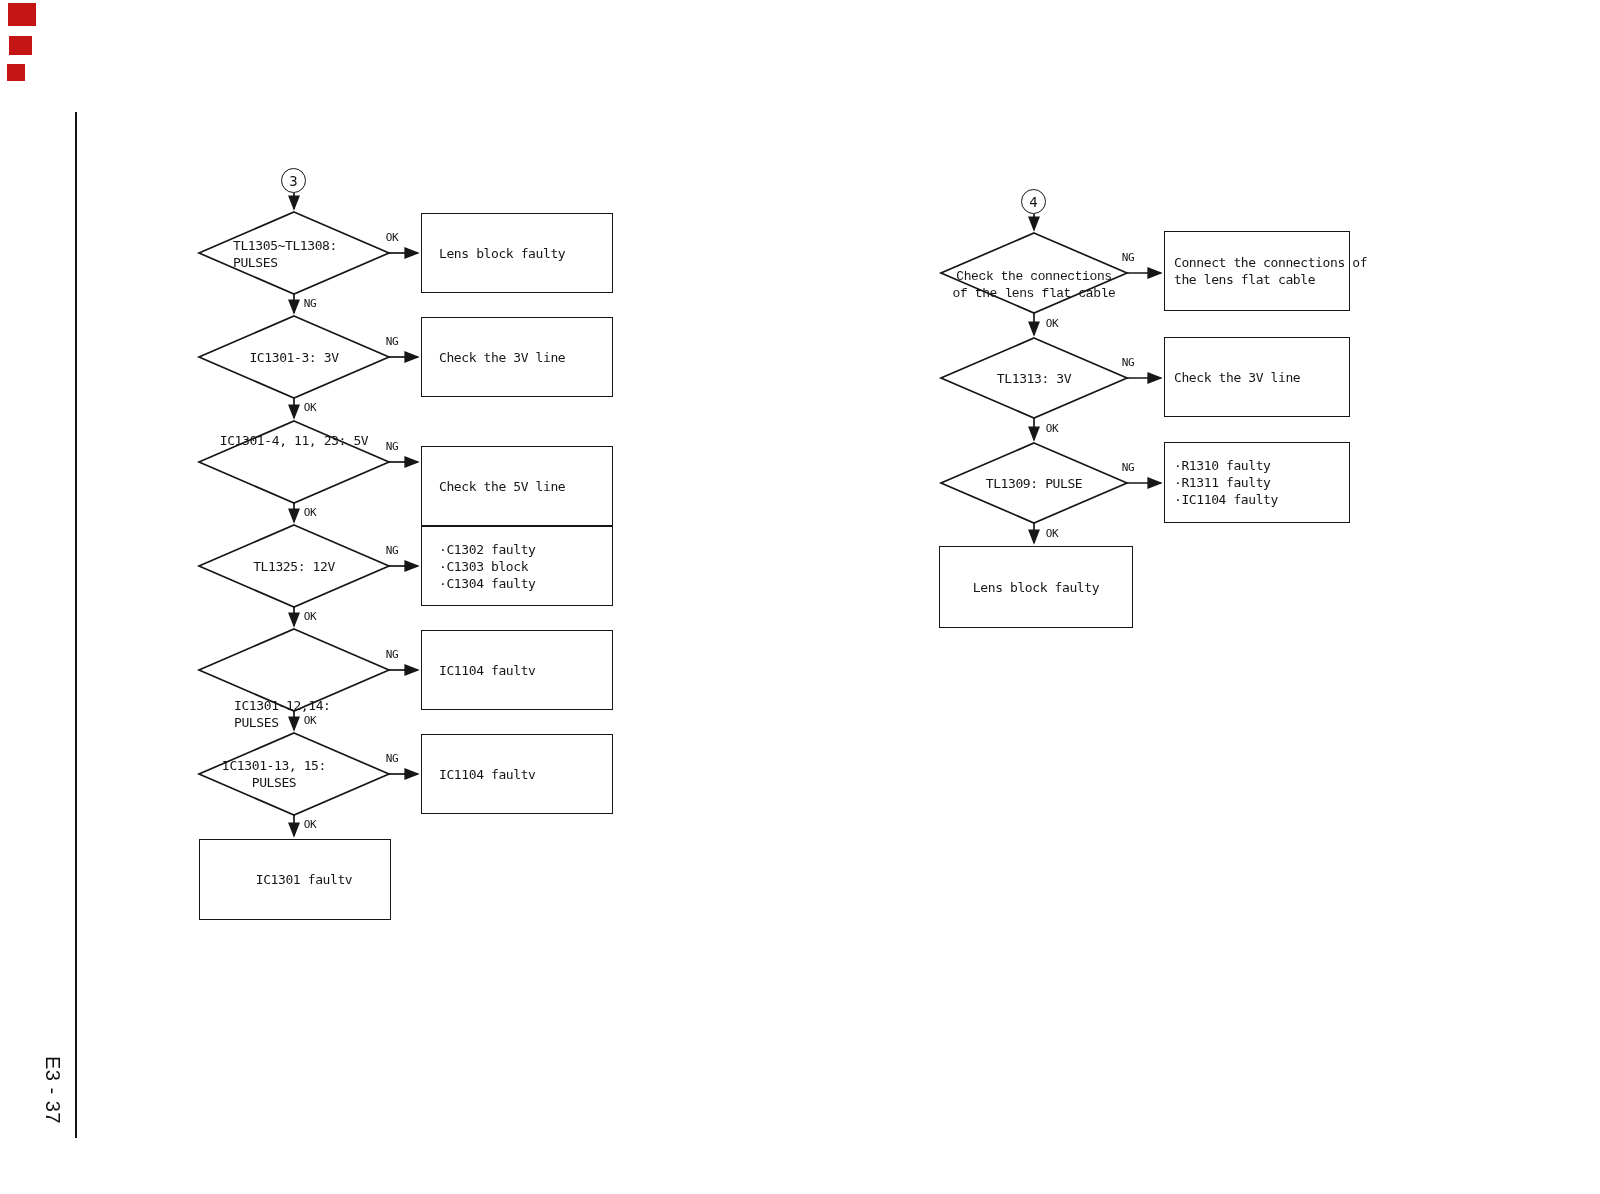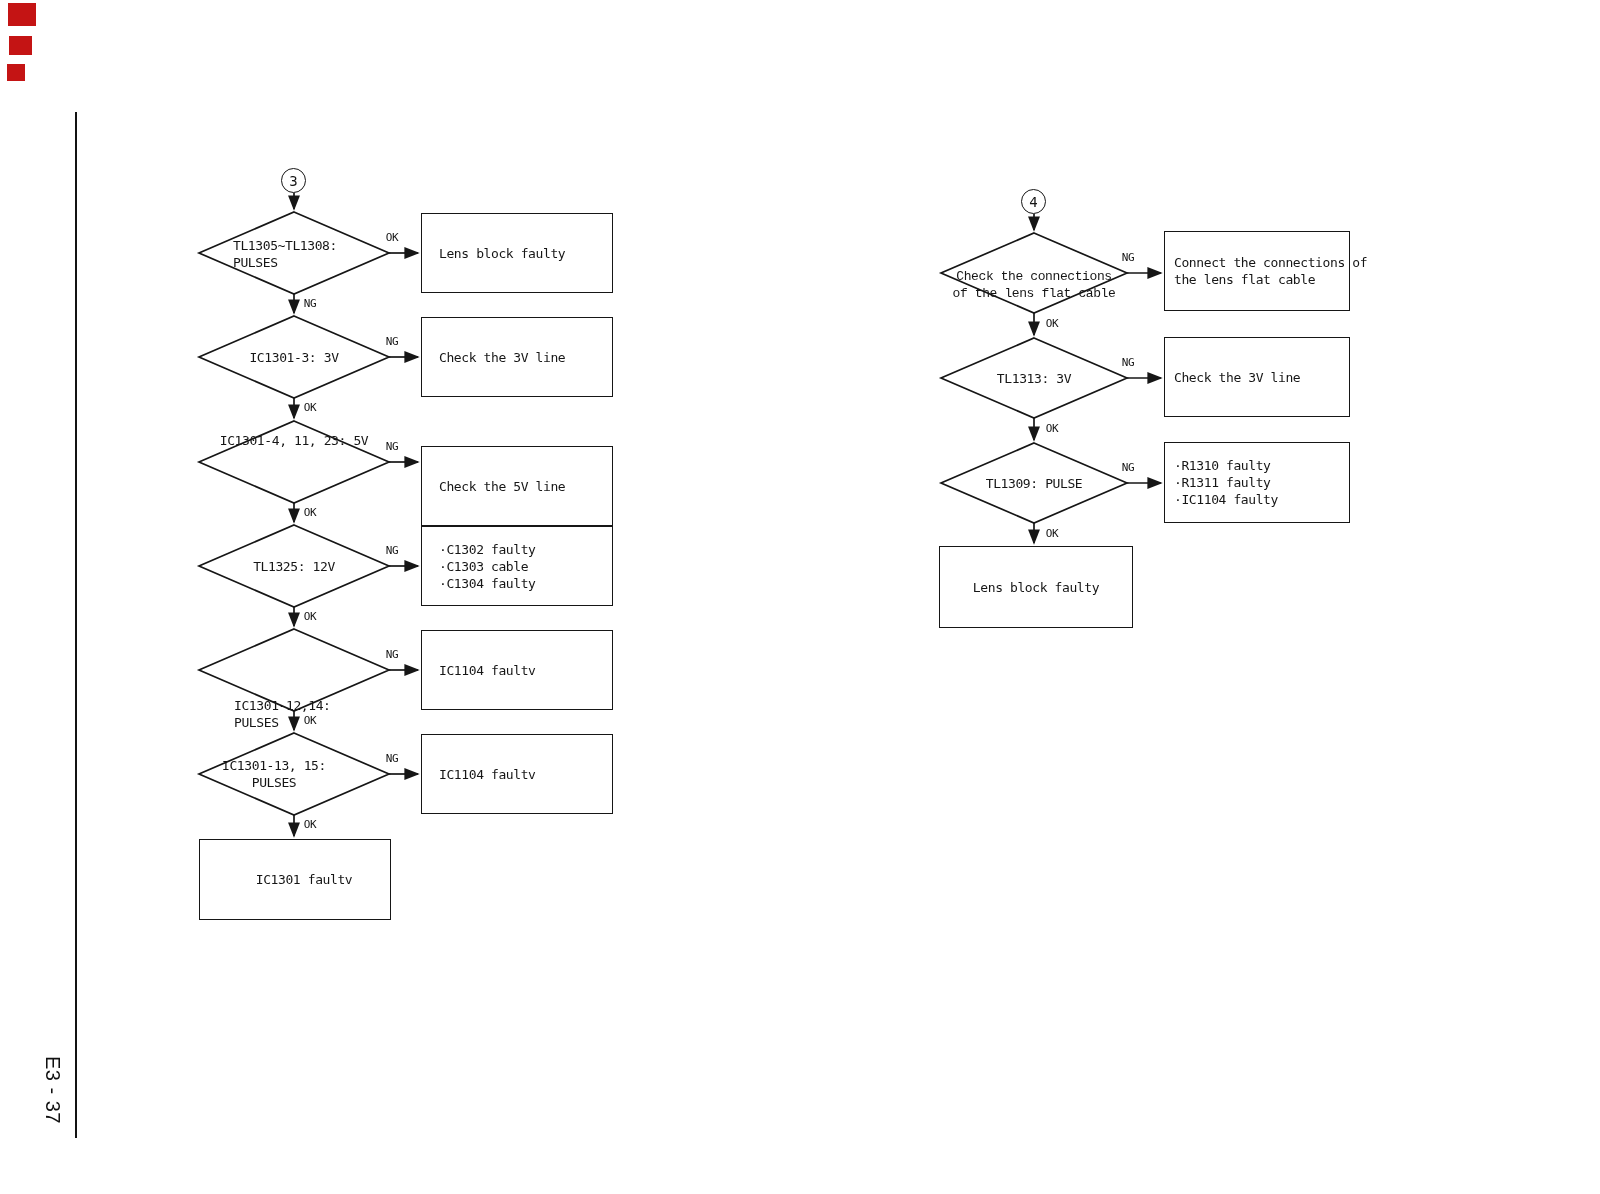--- a/index.html
+++ b/index.html
@@ -119,21 +119,21 @@
     <div>Lens block faulty</div>
   </div>
   <div class="box padL" style="left:421px;top:317px;width:192px;height:80px;">
     <div>Check the 3V line</div>
   </div>
   <div class="box padL" style="left:421px;top:422px;width:192px;height:80px;margin-top:24px;">
     <div>Check the 5V line</div>
   </div>
   <div class="box padL" style="left:421px;top:526px;width:192px;height:80px;">
     <div>·C1302 faulty</div>
-    <div>·C1303 cable</div>
+    <div>·C1303 block</div>
     <div>·C1304 faulty</div>
   </div>
   <div class="box padL" style="left:421px;top:630px;width:192px;height:80px;">
     <div>IC1104 faultv</div>
   </div>
   <div class="box padL" style="left:421px;top:734px;width:192px;height:80px;">
     <div>IC1104 faultv</div>
   </div>
   <div class="box padF" style="left:199px;top:839px;width:192px;height:81px;">
     <div>IC1301 faultv</div>

